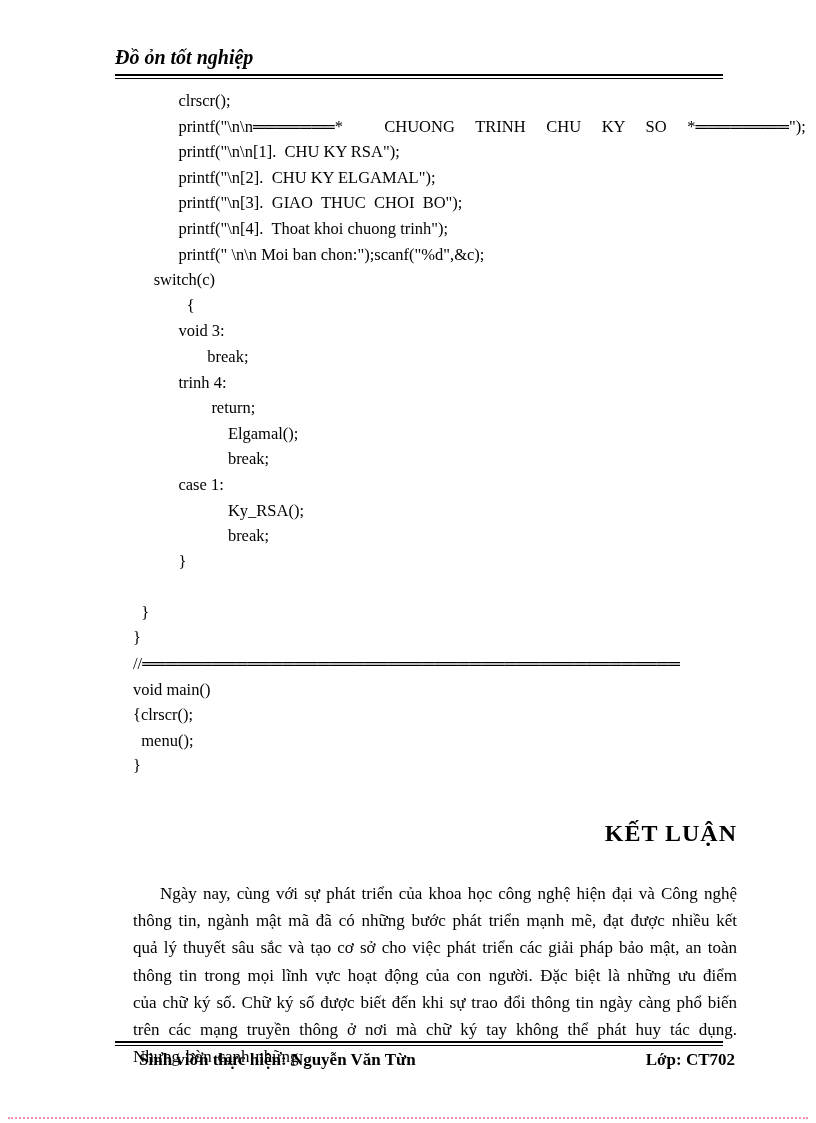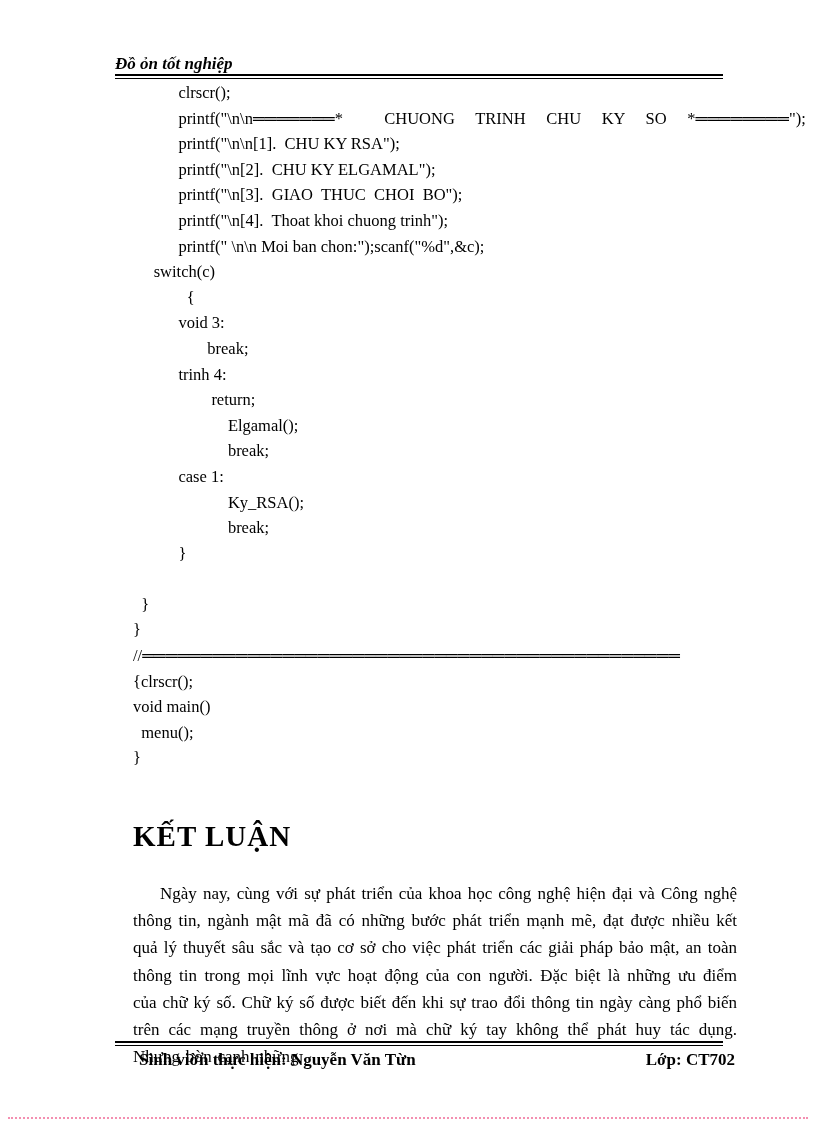--- a/index.html
+++ b/index.html
@@ -10,46 +10,46 @@
     height: 1123px;
     margin: 0 auto;
     background: #ffffff;
     font-family: "Liberation Serif", "DejaVu Serif", serif;
     color: #000000;
     overflow: hidden;
   }
   
   .header {
     position: absolute;
-    top: 54px; left: 115px; width: 608px;
+    top: 46px; left: 115px; width: 608px;
     display: flex; justify-content: space-between; align-items: baseline;
-    font-size: 17px; font-weight: bold; font-style: italic;
+    font-size: 20px; font-weight: bold; font-style: italic;
   }
   .double-rule {
     position: absolute;
     left: 115px; width: 608px;
     height: 5px;
     border-top: 2px solid #000;
     border-bottom: 1px solid #000;
   }
   .header-rule { top: 74px; }
   
   .code-listing {
     position: absolute;
-    top: 80px; left: 133px; width: 620px;
+    top: 88px; left: 133px; width: 620px;
     font-size: 16.5px;
     line-height: 25.6px;
   }
   .code-line { white-space: pre; min-height: 25.6px; }
   
   .conclusion-title {
     position: absolute;
     top: 820px; left: 133px; width: 604px;
-    text-align: left;
-    font-size: 29px; font-weight: bold;
+    text-align: right;
+    font-size: 24px; font-weight: bold;
     letter-spacing: 1px;
   }
   .conclusion-paragraph {
     position: absolute;
     top: 880px; left: 133px; width: 604px;
     font-size: 17px;
     line-height: 27.2px;
     text-align: justify;
     text-indent: 27px;
     word-spacing: 1.5px;
@@ -98,22 +98,22 @@
       <div class="code-line">                       Elgamal();</div>
       <div class="code-line">                       break;</div>
       <div class="code-line">           case 1:</div>
       <div class="code-line">                       Ky_RSA();</div>
       <div class="code-line">                       break;</div>
       <div class="code-line">           }</div>
       <div class="code-line"> </div>
       <div class="code-line">  }</div>
       <div class="code-line">}</div>
       <div class="code-line">//══════════════════════════════════════════════</div>
+      <div class="code-line">void main()</div>
       <div class="code-line">{clrscr();</div>
-      <div class="code-line">void main()</div>
       <div class="code-line">  menu();</div>
       <div class="code-line">}</div>
     </div>
 
   <div class="conclusion-title">KẾT LUẬN</div>
 
   <div class="conclusion-paragraph">Ngày nay, cùng với sự phát triển của khoa học công nghệ hiện đại và Công nghệ thông tin, ngành mật mã đã có những bước phát triển mạnh mẽ, đạt được nhiều kết quả lý thuyết sâu sắc và tạo cơ sở cho việc phát triển các giải pháp bảo mật, an toàn thông tin trong mọi lĩnh vực hoạt động của con người. Đặc biệt là những ưu điểm của chữ ký số. Chữ ký số được biết đến khi sự trao đổi thông tin ngày càng phổ biến trên các mạng truyền thông ở nơi mà chữ ký tay không thể phát huy tác dụng.  Nhưng bờn cạnh những</div>
 
   <div class="double-rule footer-rule"></div>
   <div class="footer">

